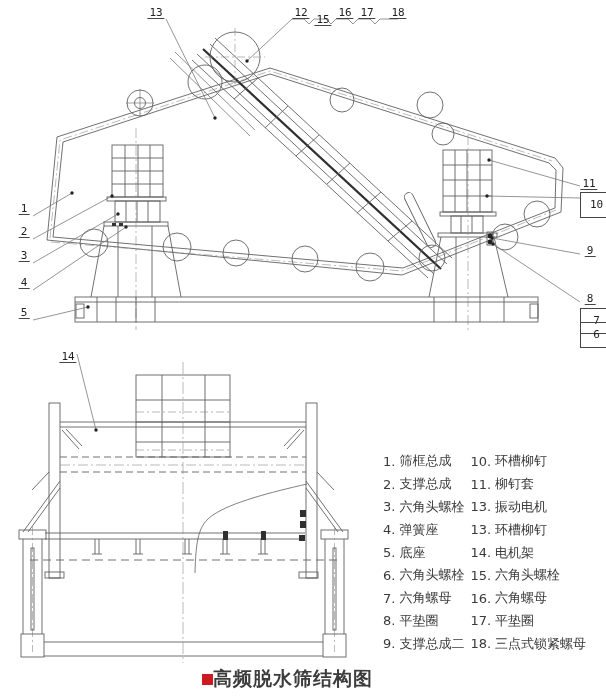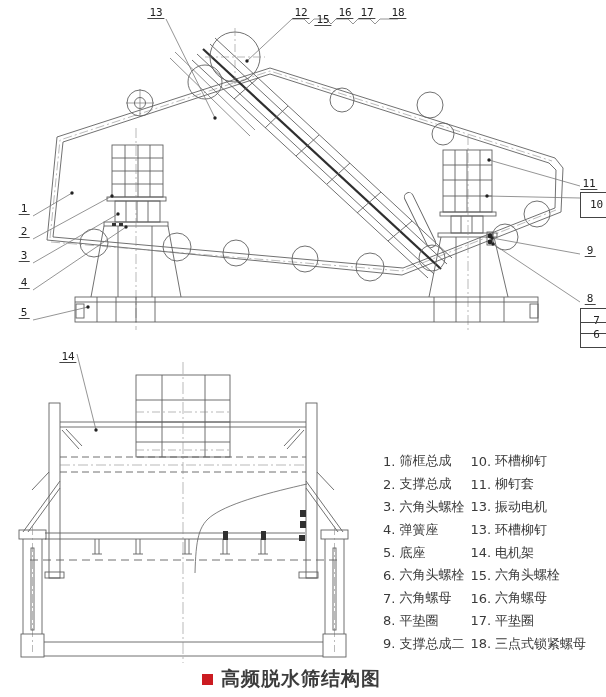--- a/index.html
+++ b/index.html
@@ -9,21 +9,21 @@
   .callout{position:absolute;transform:translateX(-50%);font-size:11px;font-weight:400;
            color:#222;line-height:11px;padding:0 2px;border-bottom:1px solid #444;
            font-family:"DejaVu Sans Mono","Liberation Mono",monospace;}
   .callout.boxed{border:1px solid #444;transform:none;text-align:center;line-height:12px;
                  padding:6px;border-bottom:1px solid #444;}
   #legend{position:absolute;left:383px;top:450px;display:flex;gap:6px;
           color:#3a3a3a;font-size:13px;font-weight:500;}
   .legend-col{display:flex;flex-direction:column;}
   .legend-row{height:22.8px;display:flex;align-items:center;white-space:nowrap;}
   .legend-no{margin-right:4px;}
-  #caption{position:absolute;left:202px;top:666px;display:flex;align-items:center;gap:8px;}
+  #caption{position:absolute;left:202px;top:666px;display:flex;align-items:center;}
   #caption .bullet{width:11px;height:11px;background:#cb1b21;}
   #caption .cap-text{font-size:19px;font-weight:600;color:#3c3c3c;letter-spacing:1px;}
 </style>
 </head>
 <body>
 
 <div id="stage">
 
 <svg width="606" height="697" viewBox="0 0 606 697">
   <g fill="none" stroke="#616161" stroke-width="0.9">

